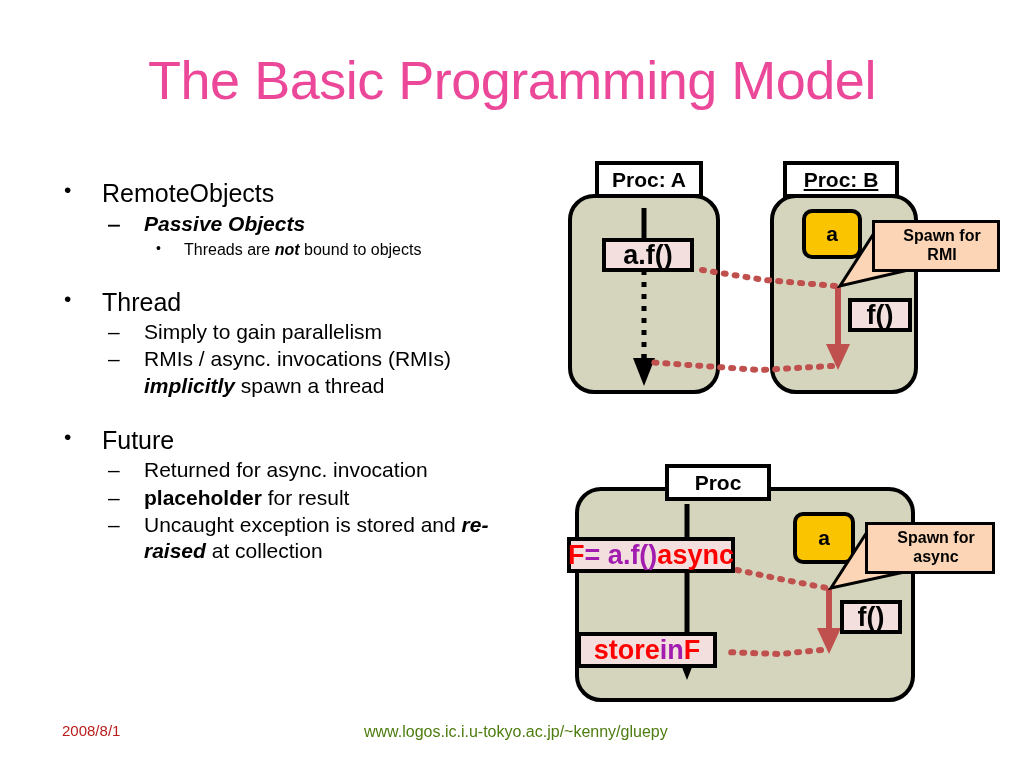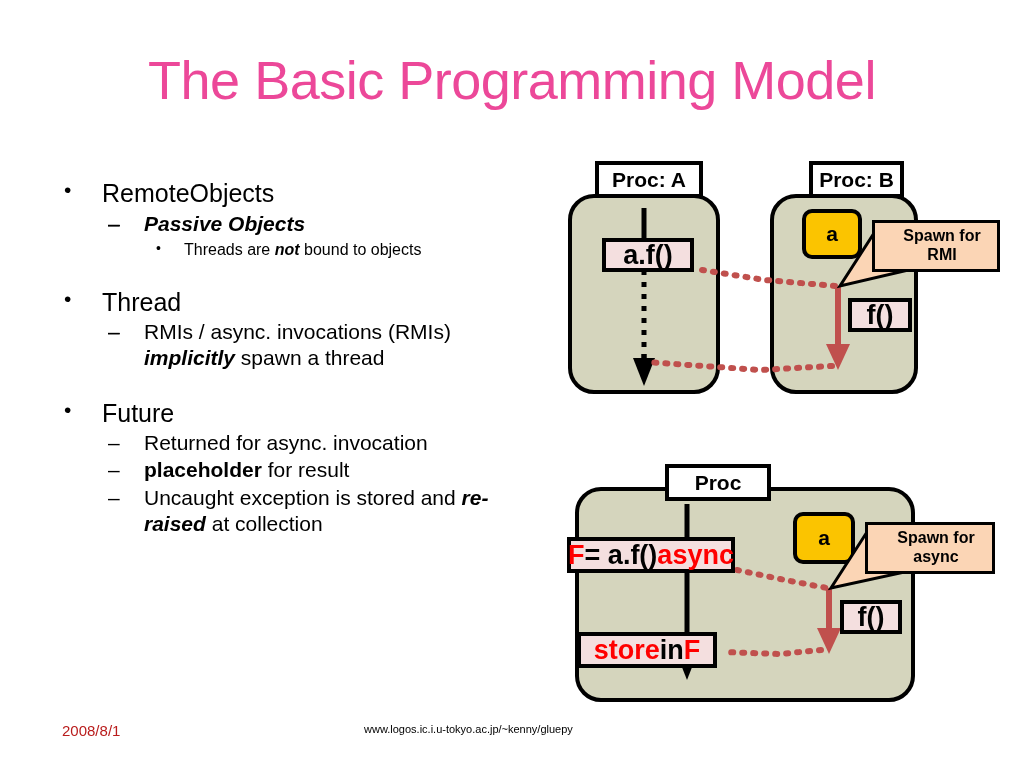--- a/index.html
+++ b/index.html
@@ -85,22 +85,22 @@
     position: absolute;
     left: 62px;
     top: 722px;
     font-size: 15px;
     color: #b91c1c;
   }
   #footer-url {
     position: absolute;
     left: 364px;
     top: 723px;
-    font-size: 11px;
-    color: #000000;
+    font-size: 16px;
+    color: #4d7c0f;
   }
 
   
   .diagram { position: absolute; }
 
   .proc-body {
     position: absolute;
     background: #d5d5bd;
     border: 4px solid #000000;
     border-radius: 26px;
@@ -138,21 +138,21 @@
     box-sizing: border-box;
     font-size: 27px;
     font-weight: bold;
     display: flex;
     align-items: center;
     justify-content: center;
     z-index: 5;
     white-space: nowrap;
   }
   .code-box .red { color: #ff0000; }
-  .code-box .blk { color: #000000; }
+  .code-box .blk { color: #a21caf; }
   .callout {
     position: absolute;
     background: #fbd5b5;
     border: 3px solid #000000;
     box-sizing: border-box;
     font-size: 16px;
     font-weight: bold;
     line-height: 1.18;
     text-align: center;
     display: flex;
@@ -197,20 +197,21 @@
     </div>
   </div>
 
   <div class="grp" style="margin-top:26px;">
     <div class="l1">
       <span class="mk">•</span>
       <span>Thread</span>
     </div>
     <div class="l2">
       <span class="mk">–</span>
+      <span>Simply to gain parallelism</span>
     </div>
     <div class="l2">
       <span class="mk">–</span>
       <span>RMIs / async. invocations (RMIs) </span><span class="bi">implicitly</span><span> spawn a thread</span>
     </div>
   </div>
 
   <div class="grp" style="margin-top:26px;">
     <div class="l1">
       <span class="mk">•</span>
@@ -253,21 +254,21 @@
 
     <line x1="278" y1="128" x2="278" y2="192" stroke="#c0504d" stroke-width="6"></line>
     <polygon points="278,212 266,186 290,186" fill="#c0504d"></polygon>
 
     <polyline points="272,208 200,212 86,204" fill="none" stroke="#c0504d" stroke-width="6" stroke-dasharray="2,9" stroke-linecap="round"></polyline>
   </svg>
 
   <div class="proc-label" style="left:35px; top:3px; width:108px; height:37px;">
     <span>Proc: A</span>
   </div>
-  <div class="proc-label" style="left:249px; top:3px; width:95px; height:37px;">
+  <div class="proc-label" style="left:223px; top:3px; width:116px; height:37px;text-decoration:underline;">
     <span>Proc: B</span>
   </div>
 
   <div class="code-box" style="left:42px; top:80px; width:92px; height:34px;">
     <span>a.f()</span>
   </div>
 
   <div class="obj-box" style="left:242px; top:51px; width:60px; height:50px;">
     <span>a</span>
   </div>

